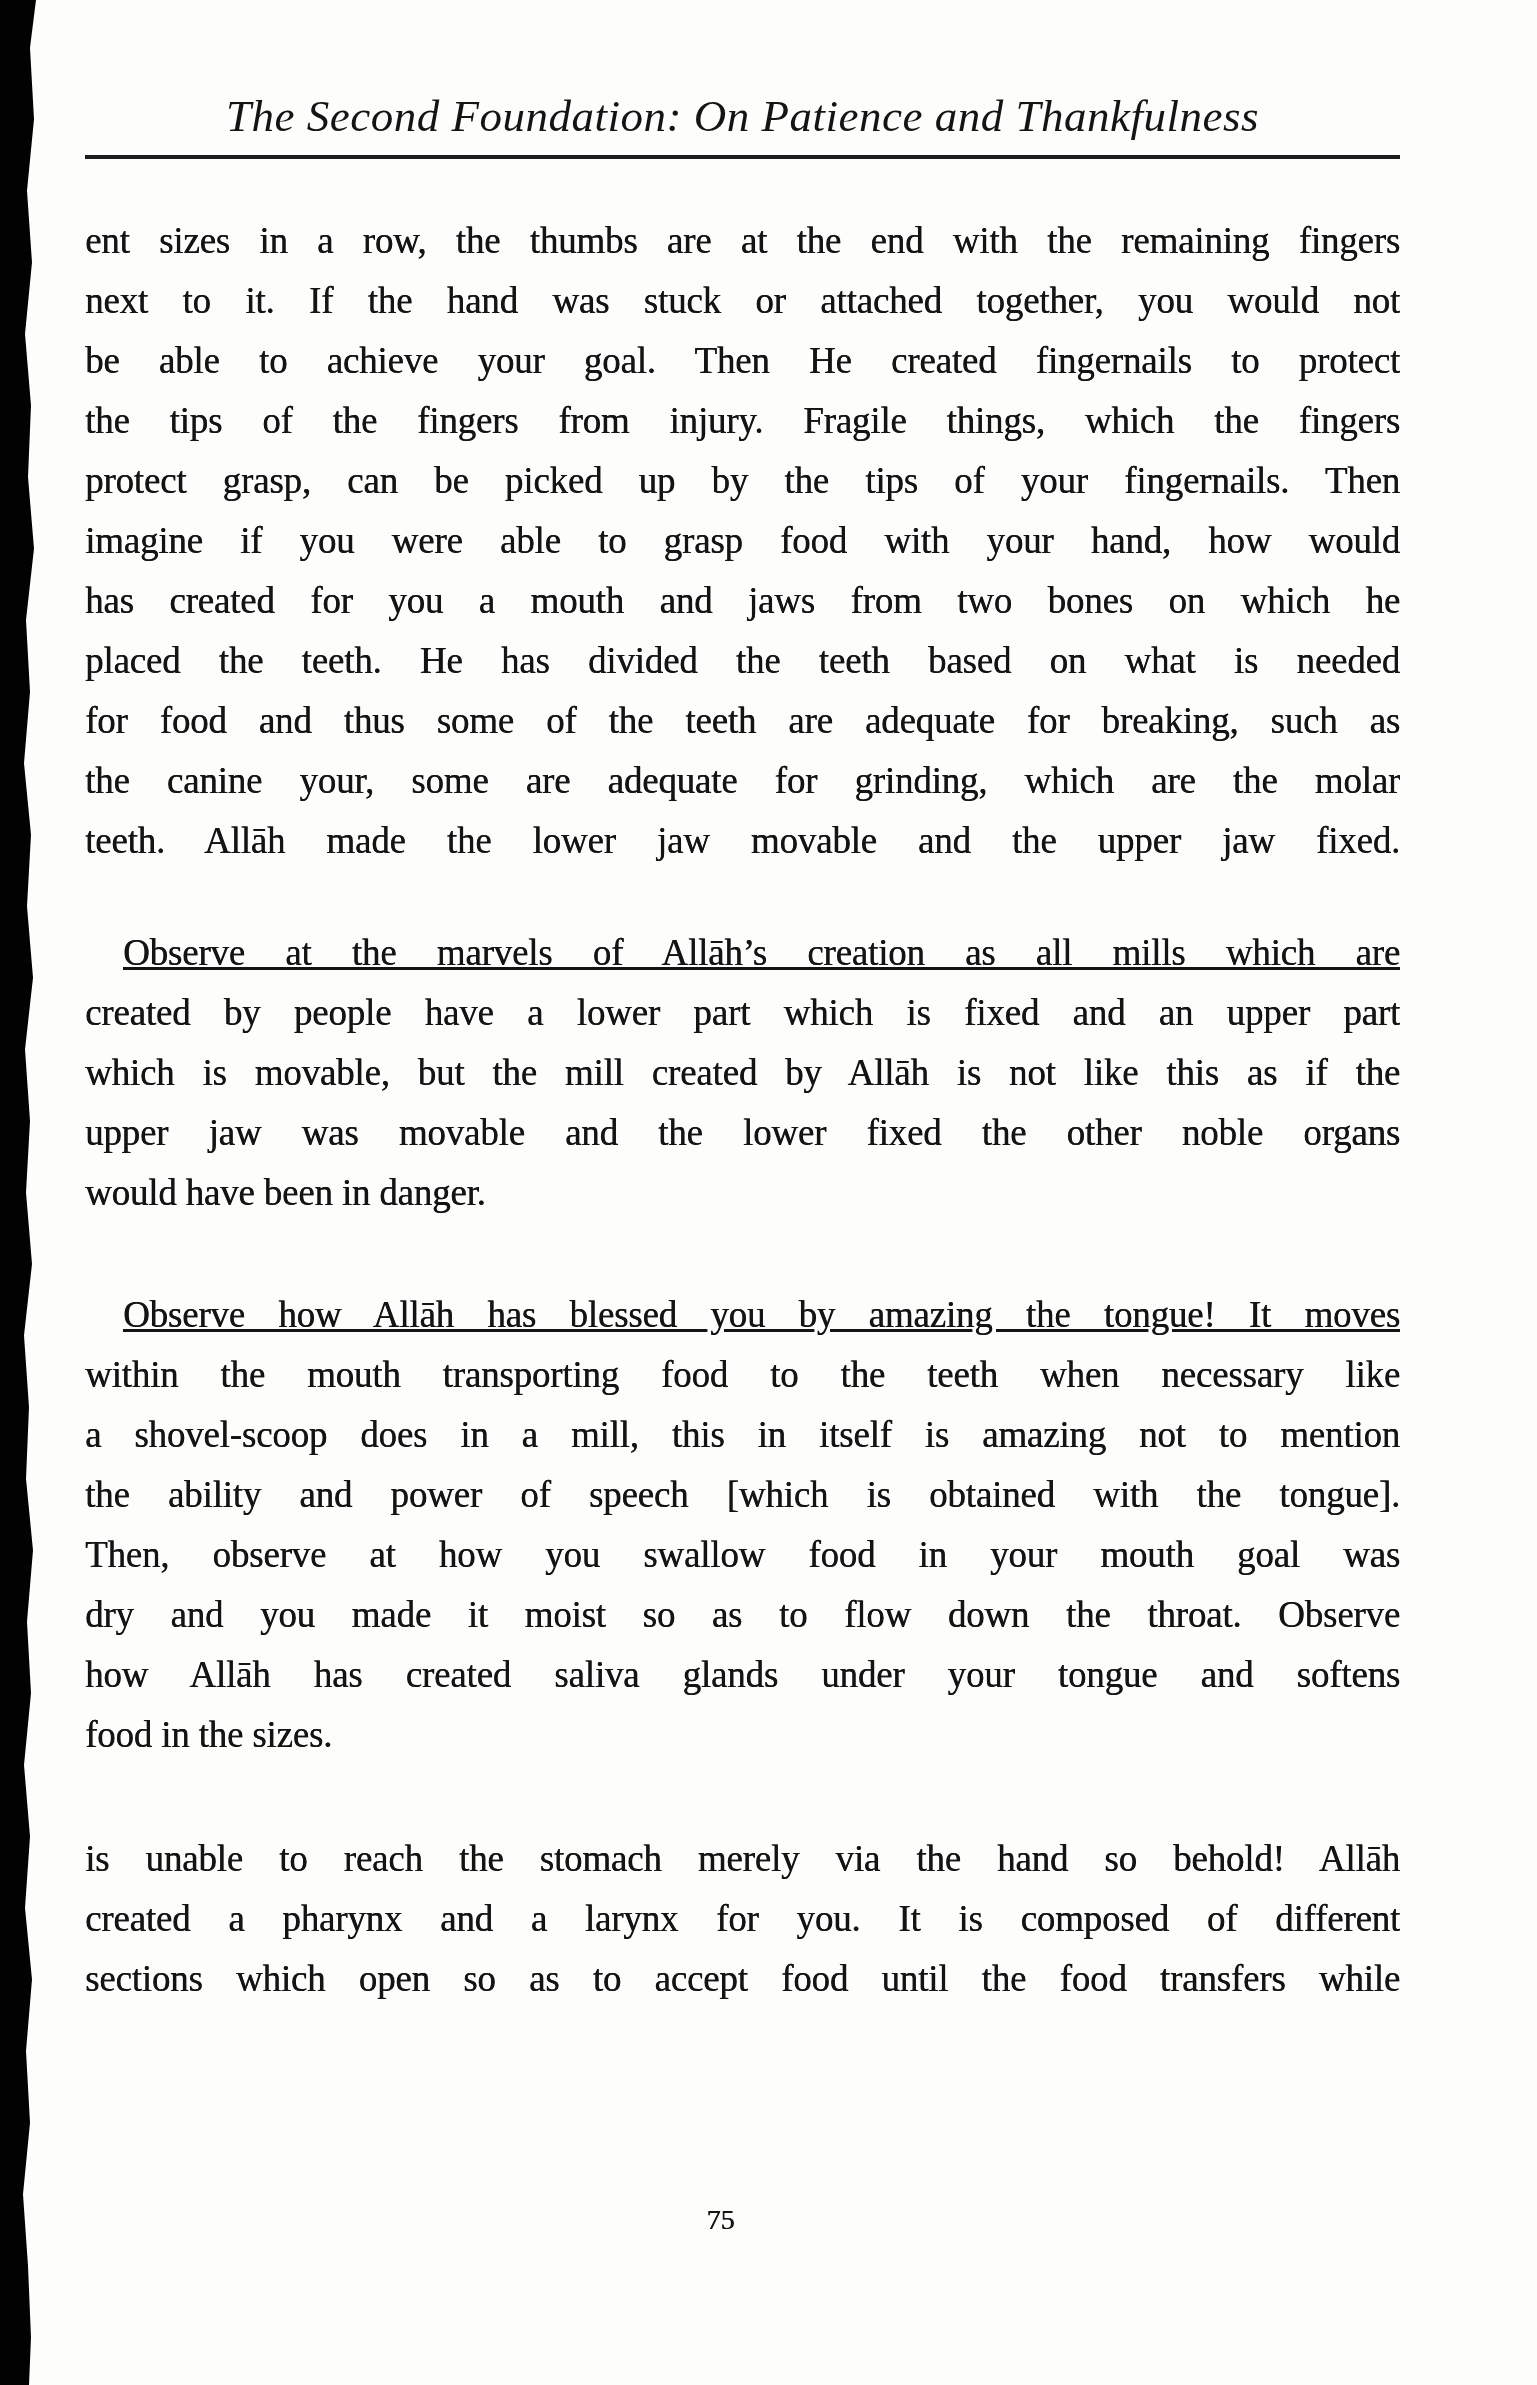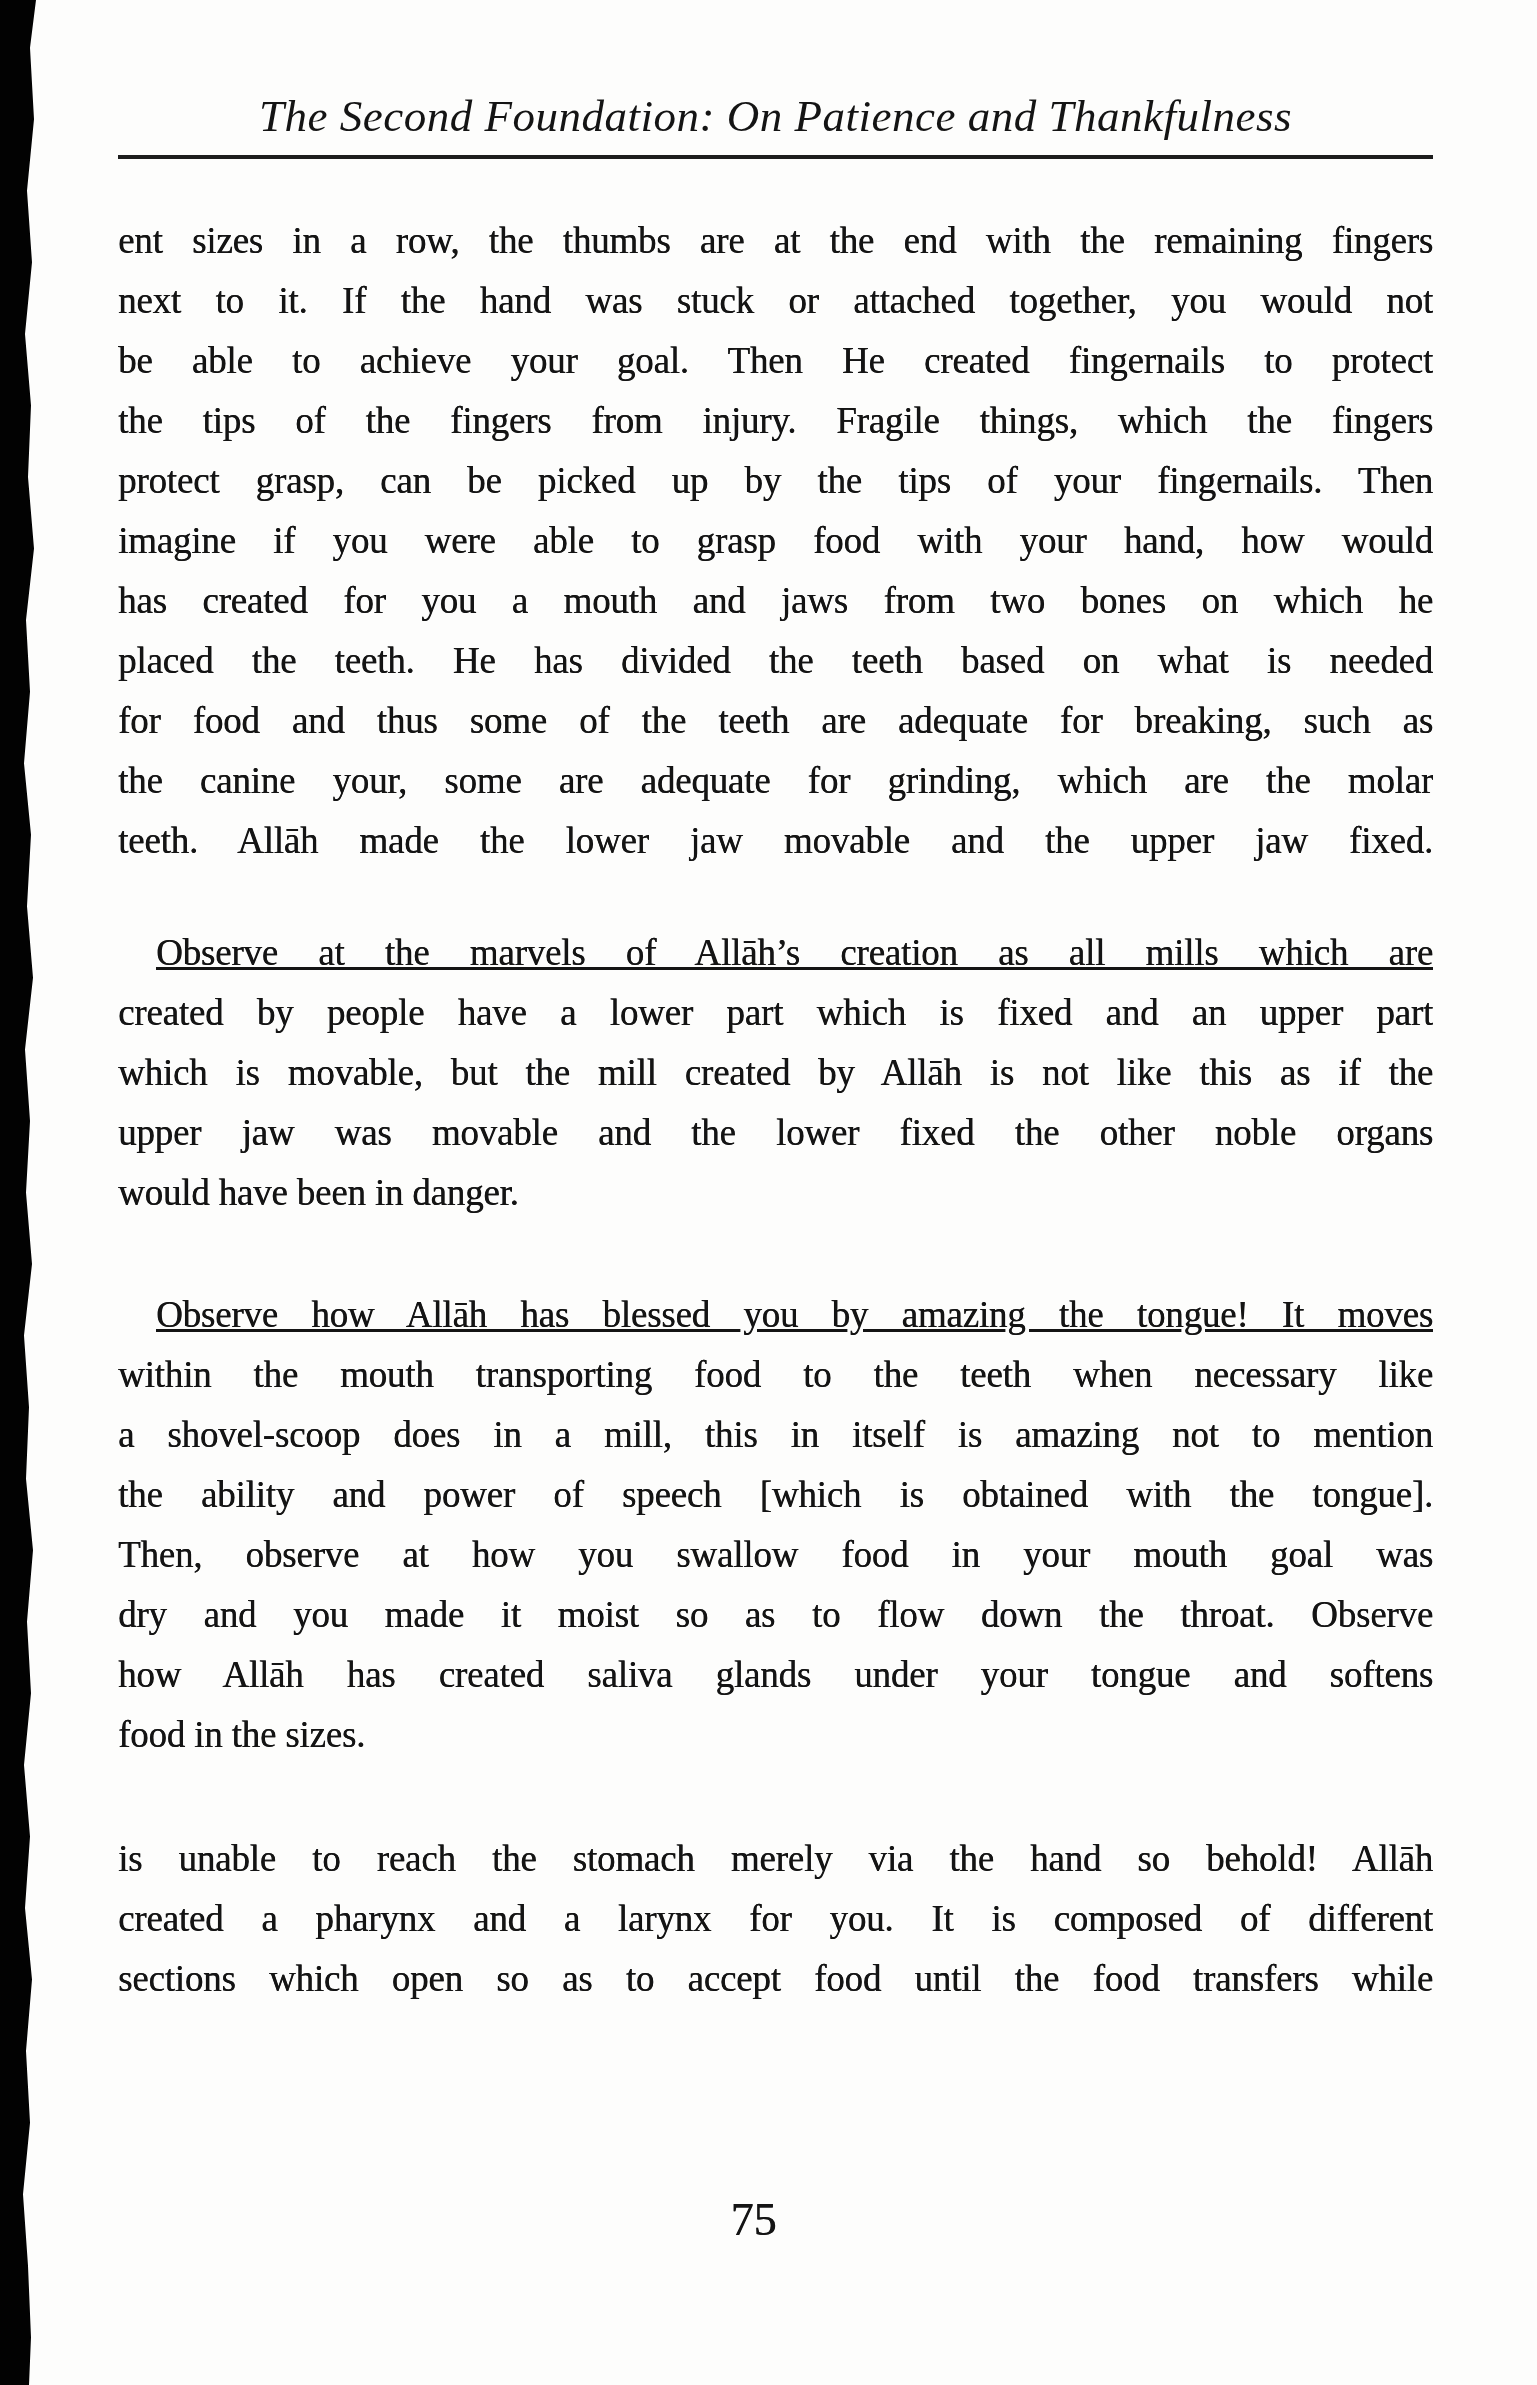--- a/index.html
+++ b/index.html
@@ -20,21 +20,21 @@
     background: #020202;
     clip-path: polygon(0 0, 36px 0, 30px 2%, 34px 5%, 27px 8%, 32px 11%,
       25px 14%, 31px 17%, 28px 20%, 34px 23%, 26px 26%, 30px 29%, 24px 32%,
       31px 35%, 27px 38%, 33px 41%, 25px 44%, 30px 47%, 26px 50%, 32px 53%,
       24px 56%, 29px 59%, 26px 62%, 33px 65%, 27px 68%, 31px 71%, 24px 74%,
       30px 77%, 25px 80%, 32px 83%, 26px 86%, 30px 89%, 23px 92%, 28px 95%,
       31px 98%, 29px 100%, 0 100%);
   }
   .content {
     position: absolute;
-    left: 118px; top: 0;
+    left: 85px; top: 0;
     width: 1315px;
   }
   .running-head {
     margin-top: 88px;
     text-align: center;
     font-style: italic;
     font-size: 45px;
     line-height: 56px;
     letter-spacing: 0.5px;
   }
@@ -57,21 +57,21 @@
   }
   .para .line.short { text-align-last: left; }
   .para .line.indent { text-indent: 38px; text-decoration: underline; }
   .p1 { margin-top: 52px; }
   .p2 { margin-top: 52px; }
   .p3 { margin-top: 62px; }
   .p4 { margin-top: 64px; }
   .folio {
     margin-top: 186px;
     text-align: center;
-    font-size: 46px;
+    font-size: 28px;
     line-height: 50px;
     transform: translateX(-22px);
     text-shadow: 0.4px 0 0 currentColor;
   }
 </style>
 </head>
 <body>
 
 <div class="page">
   <div class="scan-edge"></div>

